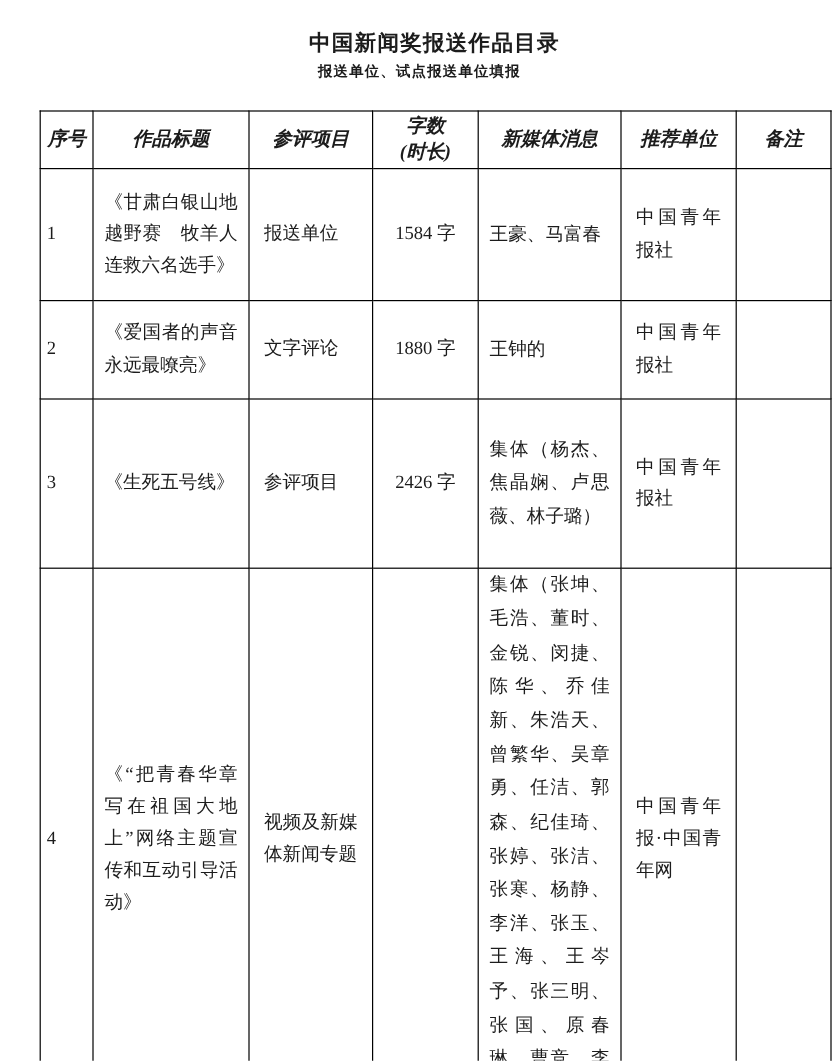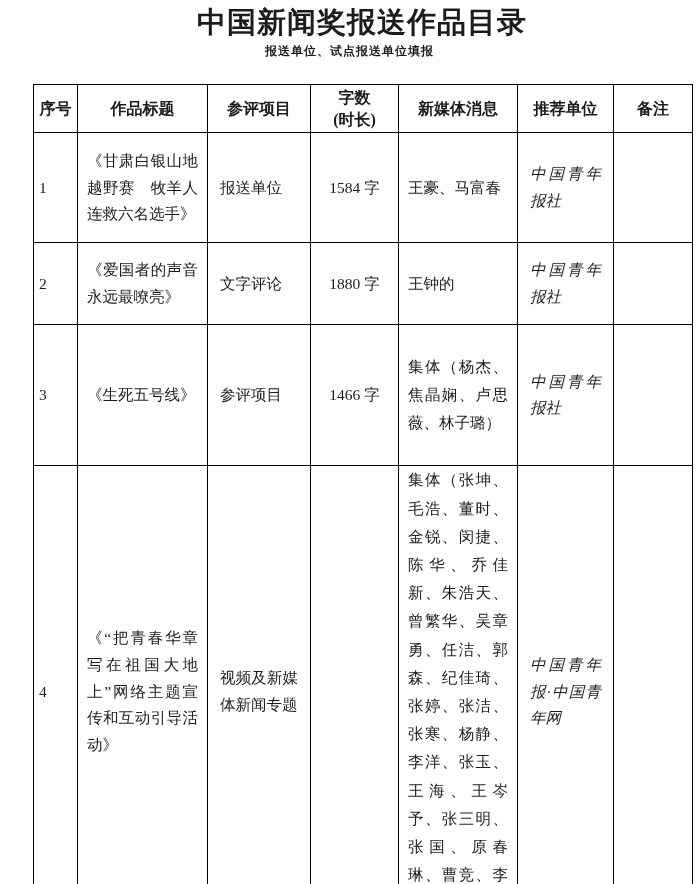--- a/index.html
+++ b/index.html
@@ -9,24 +9,24 @@
   }
   body {
     width: 699px;
     height: 884px;
     font-family: "Liberation Serif", "DejaVu Serif", serif;
     color: #1c1c1c;
     overflow: hidden;
   }
   .doc-title {
     text-align: center;
-    font-size: 29px;
+    font-size: 18px;
     font-weight: bold;
     letter-spacing: 1px;
-    margin-top: 5px;
+    margin-top: 26px;
     line-height: 1.2;
     padding-left: 25px;
   }
   .doc-subtitle {
     text-align: center;
     font-size: 12px;
     font-weight: bold;
     letter-spacing: 1px;
     margin-top: 4px;
     line-height: 1.2;
@@ -47,40 +47,40 @@
   }
   .catalog th {
     font-weight: bold;
     text-align: center;
     font-size: 16px;
     line-height: 1.35;
     padding: 2px 2px;
   }
   .th-len { white-space: pre-line; }
   
-  tr.r-header { height: 46px; }
+  tr.r-header { height: 46px; font-style: italic; }
   tr.r1 { height: 110px; }
   tr.r2 { height: 82px; }
   tr.r3 { height: 141px; }
   tr.r4 { height: 400px; }
   
   col.c-no   { width: 44px; }
   col.c-title{ width: 130px; }
   col.c-cat  { width: 103px; }
   col.c-len  { width: 88px; }
   col.c-auth { width: 119px; }
   col.c-rec  { width: 96px; }
   col.c-note { width: 79px; }
   
   td.c-no   { padding: 0 5px; text-align: left; }
   td.c-title{ padding: 0 9px;  text-align: justify; text-align-last: left; text-justify: inter-ideograph; }
   td.c-cat  { padding: 0 12px; text-align: justify; text-align-last: left; text-justify: inter-ideograph; }
   td.c-len  { padding: 0 8px;  text-align: center; }
   td.c-auth { padding: 0 9px;  text-align: justify; text-align-last: left; text-justify: inter-ideograph; line-height: 1.82; }
-  td.c-rec  { padding: 0 12px; text-align: justify; text-align-last: left; text-justify: inter-ideograph; font-style: italic; }
+  td.c-rec  { padding: 0 12px; text-align: justify; text-align-last: left; text-justify: inter-ideograph; }
   td.c-note { padding: 0; }
 </style>
 </head>
 <body>
 
 <div class="doc-title">中国新闻奖报送作品目录</div>
 <div class="doc-subtitle">报送单位、试点报送单位填报</div>
 
 <table class="catalog">
   <colgroup>
@@ -120,21 +120,21 @@
       <td class="c-cat">文字评论</td>
       <td class="c-len">1880 字</td>
       <td class="c-auth">王钟的</td>
       <td class="c-rec">中国青年报社</td>
       <td class="c-note"></td>
     </tr>
     <tr class="r3">
       <td class="c-no">3</td>
       <td class="c-title">《生死五号线》</td>
       <td class="c-cat">参评项目</td>
-      <td class="c-len">1466 字</td>
+      <td class="c-len">2426 字</td>
       <td class="c-auth">集体（杨杰、焦晶娴、卢思薇、林子璐）</td>
       <td class="c-rec">中国青年报社</td>
       <td class="c-note"></td>
     </tr>
     <tr class="r4">
       <td class="c-no">4</td>
       <td class="c-title">《“把青春华章写在祖国大地上”网络主题宣传和互动引导活动》</td>
       <td class="c-cat">视频及新媒体新闻专题</td>
       <td class="c-len"></td>
       <td class="c-auth">集体（张坤、毛浩、董时、金锐、闵捷、陈华、乔佳新、朱浩天、曾繁华、吴章勇、任洁、郭森、纪佳琦、张婷、张洁、张寒、杨静、李洋、张玉、王海、王岑予、张三明、张国、原春琳、曹竞、李丽）</td>

